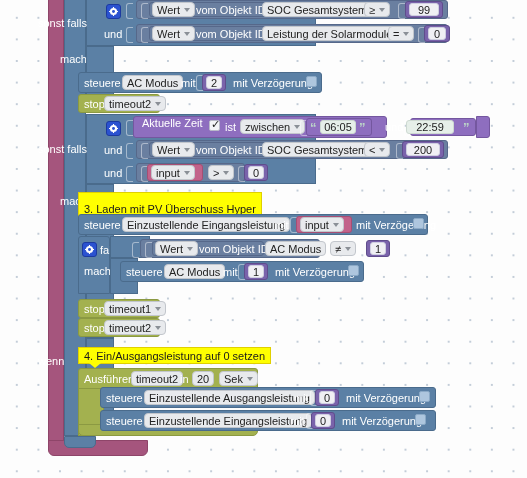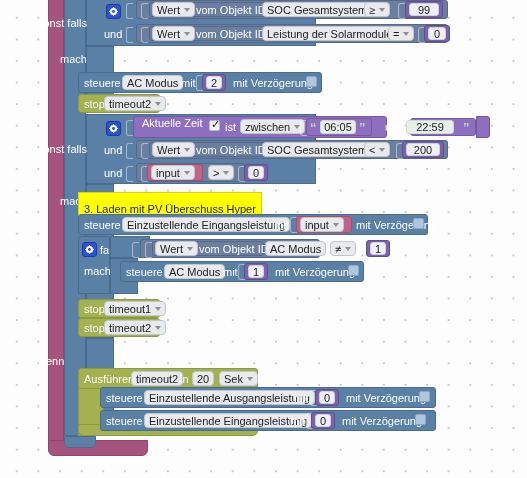--- a/index.html
+++ b/index.html
@@ -288,20 +288,21 @@
   <span class="lbl" style="left:84px;top:304px;">stop</span>
   <div class="field dd" style="left:104px;top:301px;height:15px;">timeout1</div>
 
   <div class="blk loopc" style="left:78px;top:318px;width:82px;height:19px;border-radius:3px;"></div>
   <span class="lbl" style="left:84px;top:323px;">stop</span>
   <div class="field dd" style="left:104px;top:320px;height:15px;">timeout2</div>
 
   <span class="lbl" style="left:38px;top:356px;">wenn</span>
   <div class="blk ctrl" style="left:86px;top:338px;width:28px;height:98px;"></div>
 
+  <div class="note" style="left:78px;top:347px;height:17px;">4. Ein/Ausgangsleistung auf 0 setzen</div>
 
   <div class="blk loopc" style="left:78px;top:368px;width:180px;height:22px;border-radius:3px 3px 0 0;"></div>
   <div class="blk loopc" style="left:78px;top:388px;width:26px;height:48px;"></div>
   <div class="blk loopc" style="left:78px;top:424px;width:180px;height:12px;border-radius:0 0 5px 5px;"></div>
   <span class="lbl" style="left:84px;top:374px;">Ausführen</span>
   <div class="field plain" style="left:131px;top:371px;height:15px;">timeout2</div>
   <span class="lbl" style="left:180px;top:374px;">in</span>
   <div class="field plain" style="left:192px;top:371px;height:15px;">20</div>
   <div class="field dd" style="left:219px;top:371px;height:15px;">Sek</div>
 

